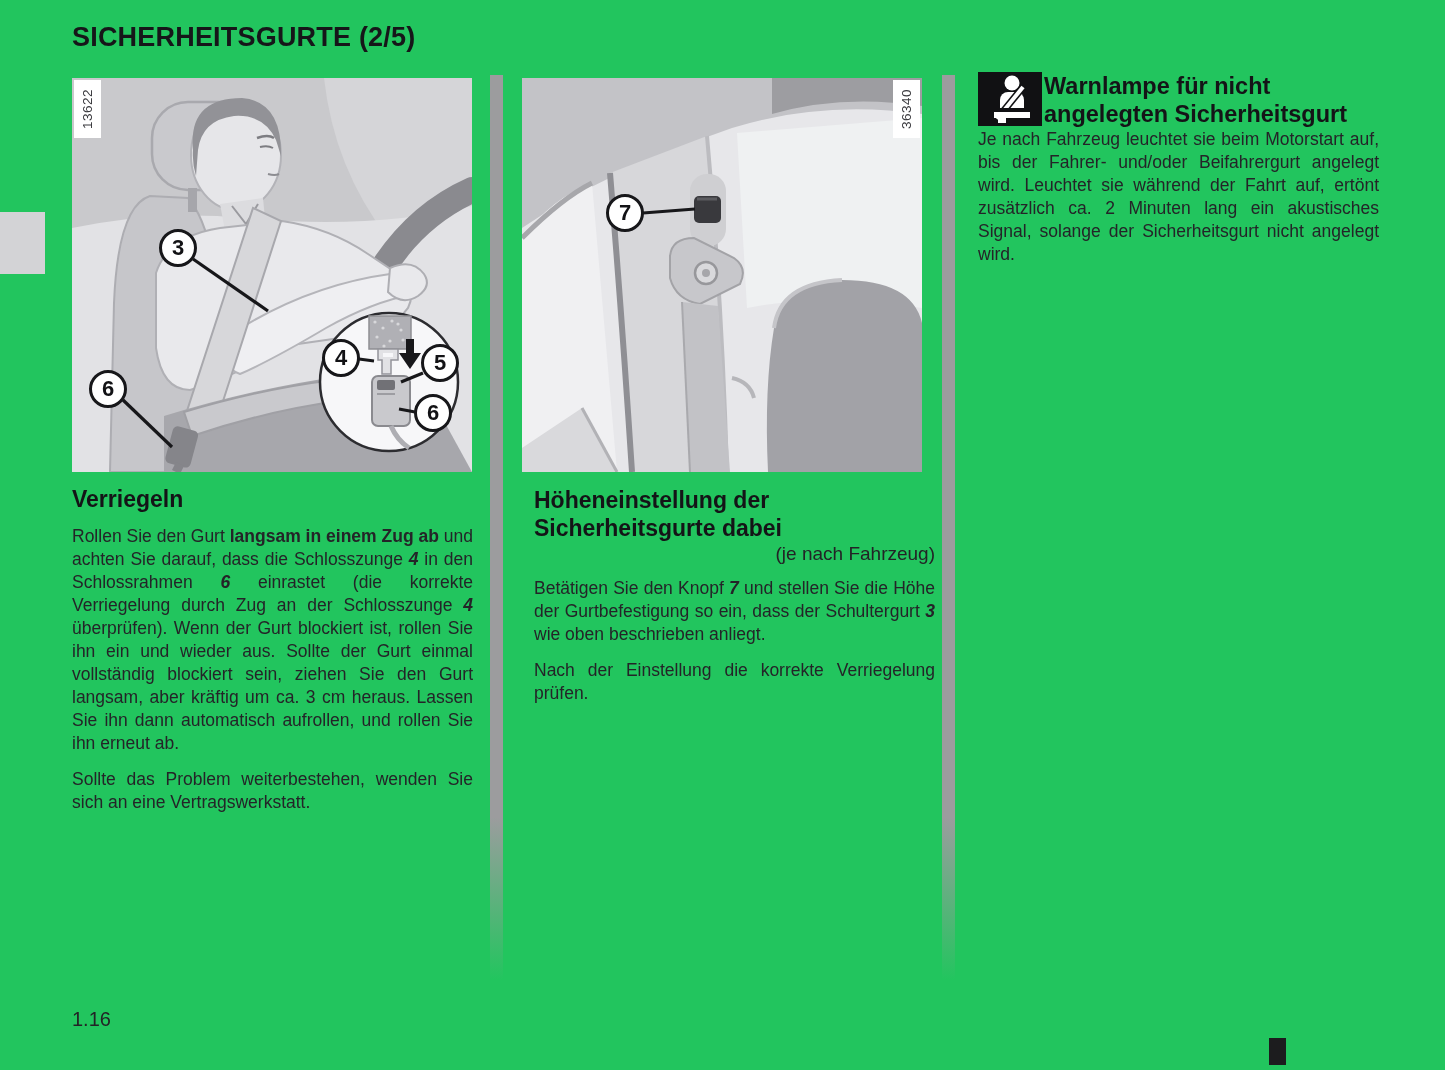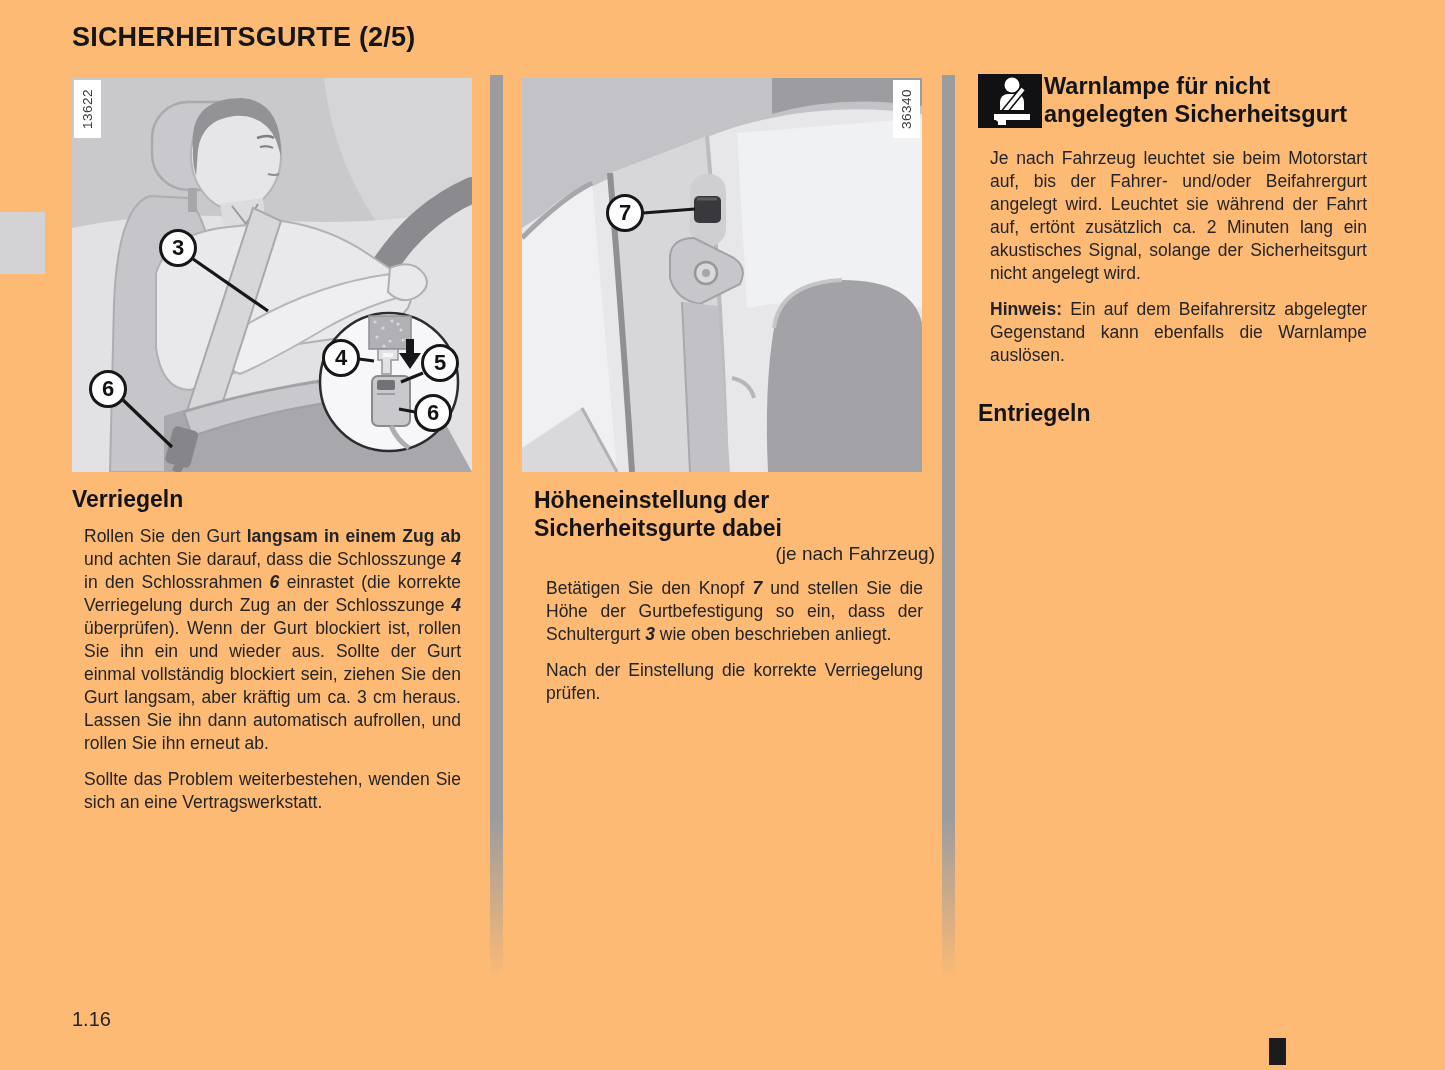--- a/index.html
+++ b/index.html
@@ -1,18 +1,18 @@
 <!DOCTYPE html>
 <html><head>
 <meta charset="utf-8">
 <style>
   * { margin:0; padding:0; box-sizing:border-box; }
   html,body { background:#ffffff; }
   body { font-family:"Liberation Sans", sans-serif; color:#232326; }
-  #page { position:relative; width:1445px; height:1070px; background:#fdba74; overflow:hidden; }
+  #page { position:relative; width:1445px; height:1070px; background:#22c55e; overflow:hidden; }
 
   .page-title { position:absolute; left:72px; top:22px; font-size:27px; font-weight:bold;
                 color:#161619; letter-spacing:.2px; white-space:nowrap; }
 
   .side-tab { position:absolute; left:0; top:212px; width:45px; height:62px; background:#d3d3d6; }
 
   .figure { position:absolute; top:78px; width:400px; height:394px; background:#e3e3e6; overflow:hidden; }
   #figure-left { left:72px; }
   #figure-middle { left:522px; }
   .figure svg { position:absolute; left:0; top:0; width:100%; height:100%; }
@@ -34,25 +34,25 @@
   #divider-2 { left:942px; }
 
   .text-col { position:absolute; width:401px; }
   #col-left   { left:72px;  top:486px; }
   #col-middle { left:534px; top:486px; }
   #col-right  { left:978px; top:72px;  }
 
   .h2 { font-size:23px; line-height:26px; font-weight:bold; color:#141417; margin:0 0 13px; }
   .h2-line { font-size:23px; line-height:28px; font-weight:bold; color:#141417; white-space:nowrap; }
   .subtitle { font-size:19px; line-height:24px; color:#232326; margin:0 0 11px;text-align:right; }
-  .body { font-size:17.5px; line-height:23px; text-align:justify; color:#242428; margin:0 12px 13px; }
+  .body { font-size:17.5px; line-height:23px; text-align:justify; color:#242428; margin:0 0 13px; }
   .body .b { font-weight:bold; }
   .body .i { font-style:italic; }
 
-  .rc-header { display:flex; align-items:flex-end; margin-bottom:19px; }
+  .rc-header { display:flex; align-items:flex-start; }
   .rc-icon { flex:0 0 64px; width:64px; height:54px; margin-right:2px; }
   .rc-headings .h2-line { font-size:23.5px; }
 
   .entriegeln-h { margin-top:33px; margin-bottom:12px; }
 
   .page-number { position:absolute; left:72px; top:1008px; font-size:20px; color:#232326; }
   .print-mark { position:absolute; left:1269px; top:1038px; width:17px; height:27px; background:#1c1c1e; }
 </style>
 </head>
 <body>
@@ -203,20 +203,18 @@
         <line x1="18" y1="38" x2="50" y2="38" stroke="#111113" stroke-width="4"></line>
         <rect x="16" y="40" width="36" height="6" fill="#ffffff"></rect>
         <rect x="20" y="46" width="8" height="5" fill="#ffffff"></rect>
       </svg>
       <div class="rc-headings">
         <div class="h2-line">Warnlampe für nicht</div>
         <div class="h2-line">angelegten Sicherheitsgurt</div>
       </div>
     </div>
     <p class="body"><span>Je nach Fahrzeug leuchtet sie beim Motorstart auf, bis der Fahrer- und/oder Beifahrergurt angelegt wird. Leuchtet sie während der Fahrt auf, ertönt zusätzlich ca. 2 Minuten lang ein akustisches Signal, solange der Sicherheitsgurt nicht angelegt wird.</span></p>
-    <p class="body"><span class="b">Hinweis:</span><span> Ein auf dem Beifahrersitz abgelegter Gegenstand kann ebenfalls die Warnlampe auslösen.</span></p>
-    <div class="h2 entriegeln-h">Entriegeln</div>
   </div>
 
   <div class="page-number">1.16</div>
   <div class="print-mark"></div>
 
 </div>
 
 </body></html>

